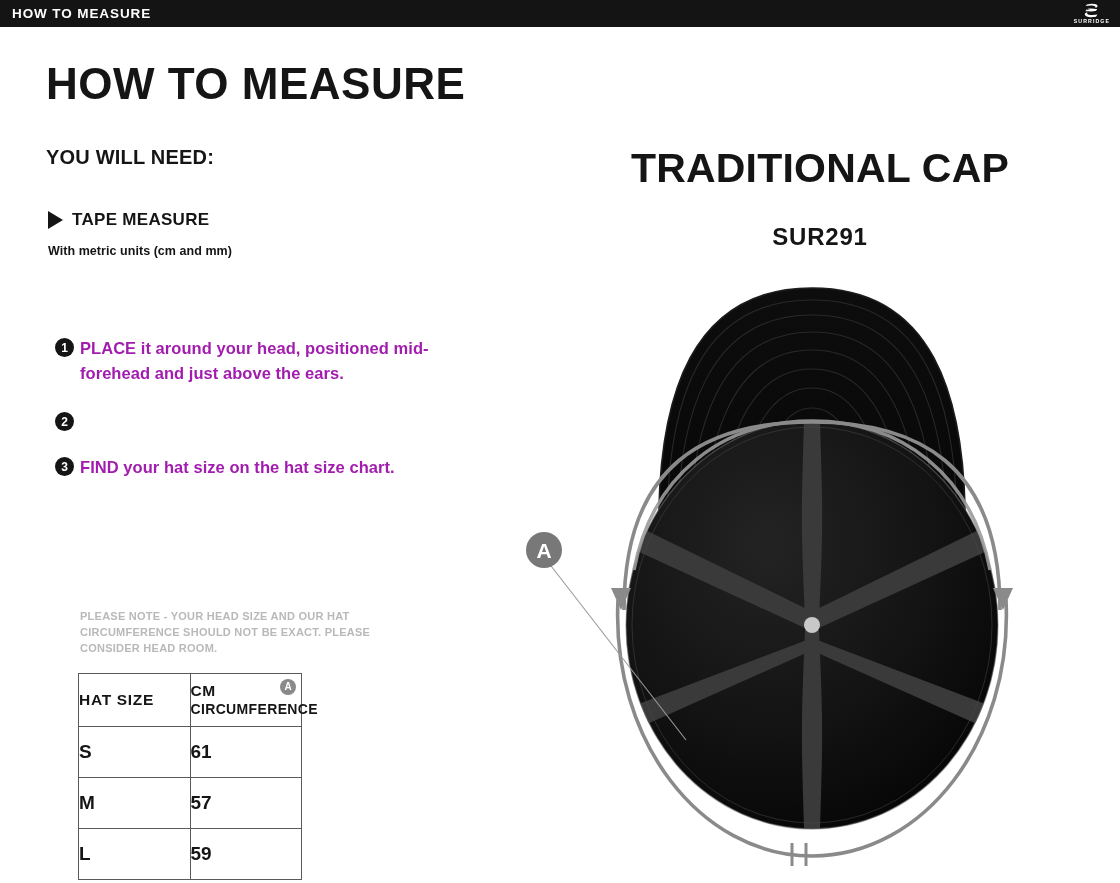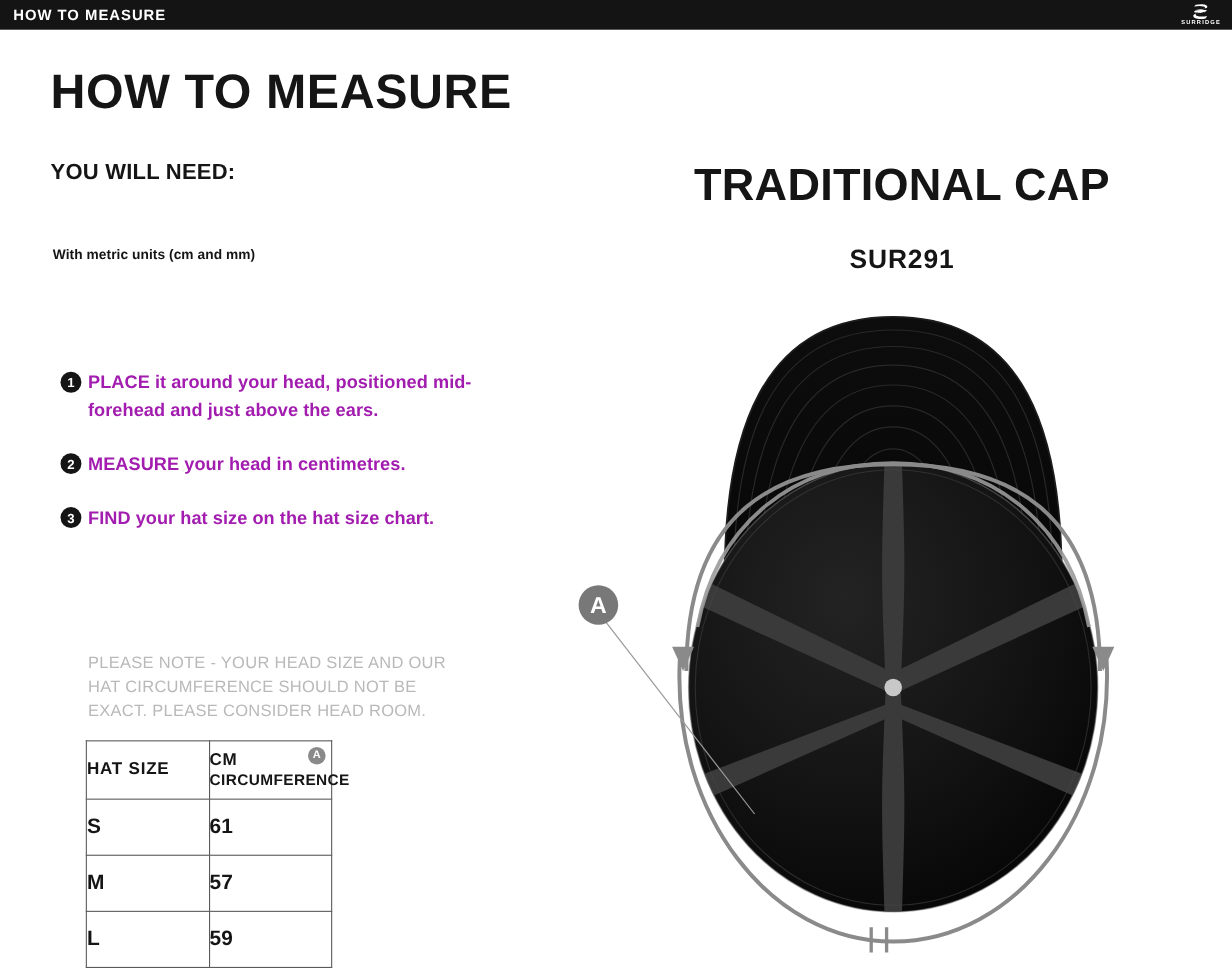--- a/index.html
+++ b/index.html
@@ -134,24 +134,24 @@
     font-size: 16.5px;
     font-weight: bold;
     line-height: 1.52;
     color: #a21caf;
     letter-spacing: 0.05px;
   }
 
   
   .note {
     position: absolute;
-    left: 80px; top: 592px;
+    left: 80px; top: 608px;
     width: 330px;
-    font-size: 15px;
-    font-weight: normal;
+    font-size: 11px;
+    font-weight: bold;
     line-height: 1.46;
     letter-spacing: 0.25px;
     color: #b9b9b9;
   }
 
   
   .size-table {
     position: absolute;
     left: 78px; top: 673px;
     width: 224px;
@@ -269,31 +269,34 @@
       <path d="M3 1.4 C8 0.2 13.6 0.8 13.6 3.2 C13.6 5.0 9.0 5.2 6.0 5.6 C3.0 6.0 1.6 6.6 2.6 7.3 L3.2 6.0 L12.6 6.0 C13.6 6.6 13.0 7.4 10.4 7.9 C7.0 8.5 3.0 8.6 3.0 10.2 C3.0 12.0 8.6 12.6 13.4 11.6 L12.0 13.8 C6.8 14.9 0.8 14.2 0.8 11.3 C0.8 9.4 5.4 9.0 8.4 8.6 C11.2 8.2 12.8 7.7 11.9 7.0 L11.3 8.3 L2.0 8.3 C1.0 7.6 1.8 6.9 4.2 6.4 C7.6 5.7 11.6 5.6 11.6 4.2 C11.6 2.5 6.4 1.9 1.6 3.0 Z" fill="#ffffff"></path>
     </svg>
     <div class="brand-word">SURRIDGE</div>
   </div>
 </div>
 
 <div class="page-title">HOW TO MEASURE</div>
 <div class="need-title">YOU WILL NEED:</div>
 
 <div class="tool">
+  <div class="tool-head">
+    <span class="tri-icon"></span>
+    <span class="tool-name">TAPE MEASURE</span>
+  </div>
   <div class="tool-sub">With metric units (cm and mm)</div>
 </div>
 
 <div class="steps">
   <div class="step">
     <div class="step-num">1</div>
     <div class="step-text">PLACE it around your head, positioned mid-forehead and just above the ears.</div>
   </div>
   <div class="step">
     <div class="step-num">2</div>
-    <div class="step-text">MEASURE your head in centimetres.</div>
   </div>
   <div class="step">
     <div class="step-num">3</div>
     <div class="step-text">FIND your hat size on the hat size chart.</div>
   </div>
 </div>
 
 <div class="note">PLEASE NOTE - YOUR HEAD SIZE AND OUR HAT CIRCUMFERENCE SHOULD NOT BE EXACT. PLEASE CONSIDER HEAD ROOM.</div>
 
 <table class="size-table">

